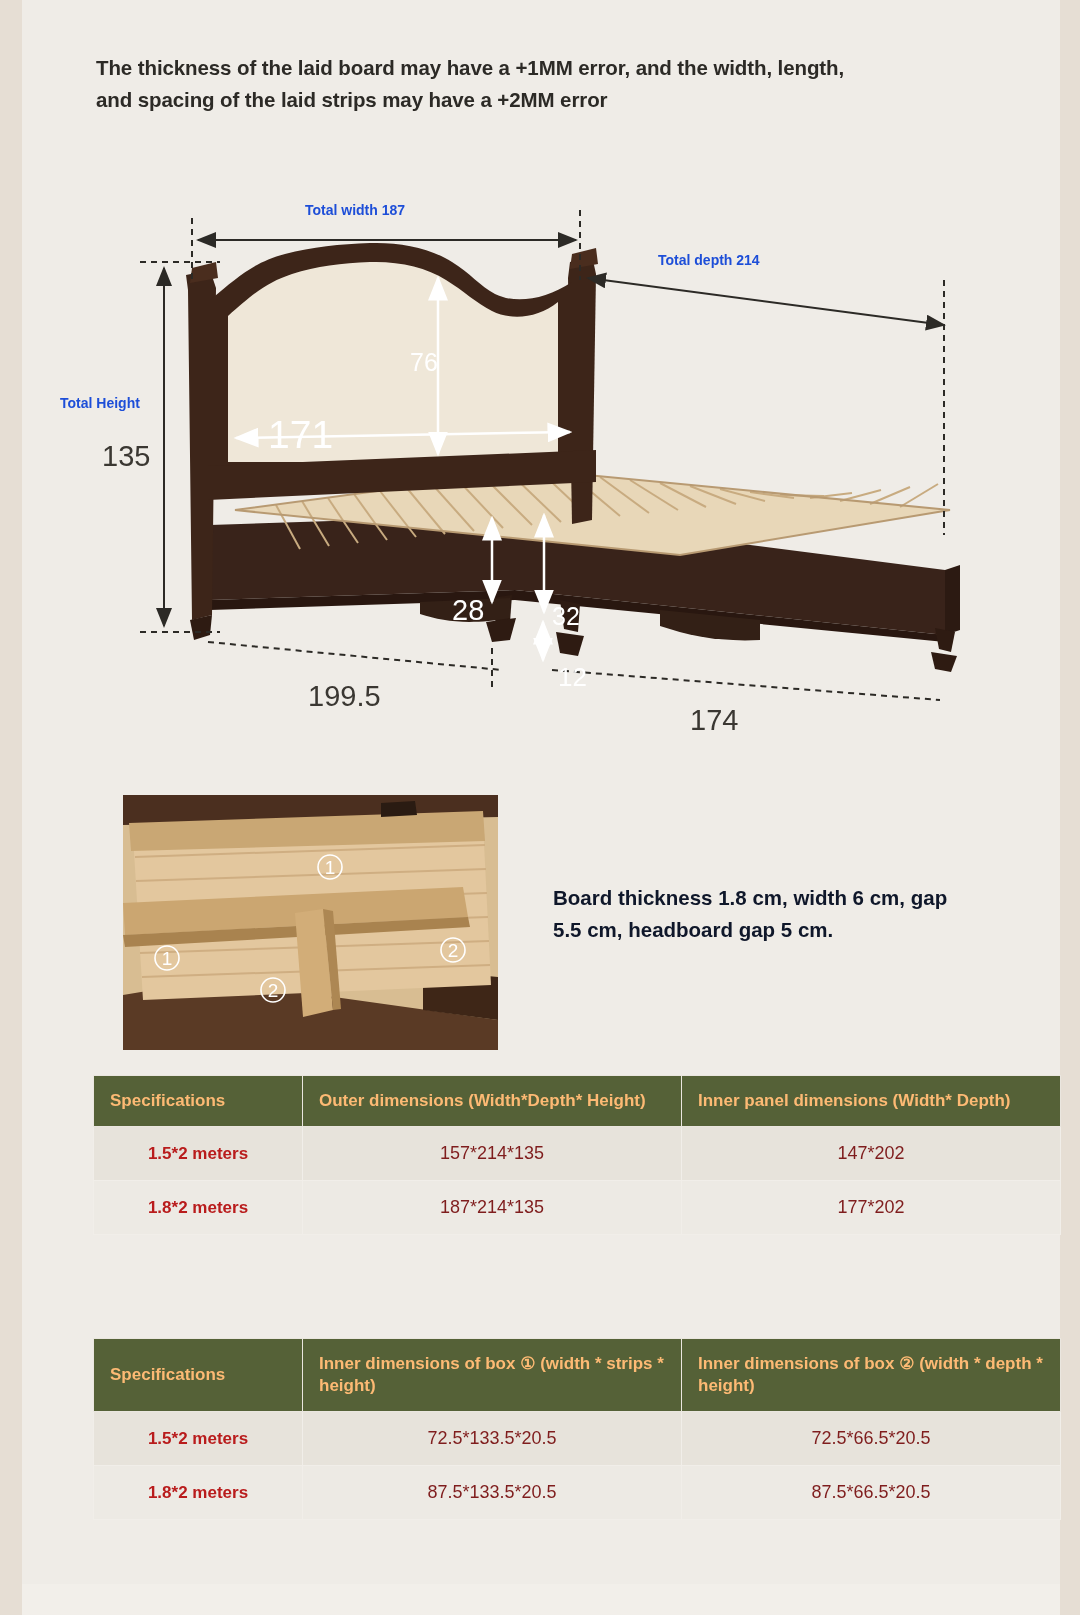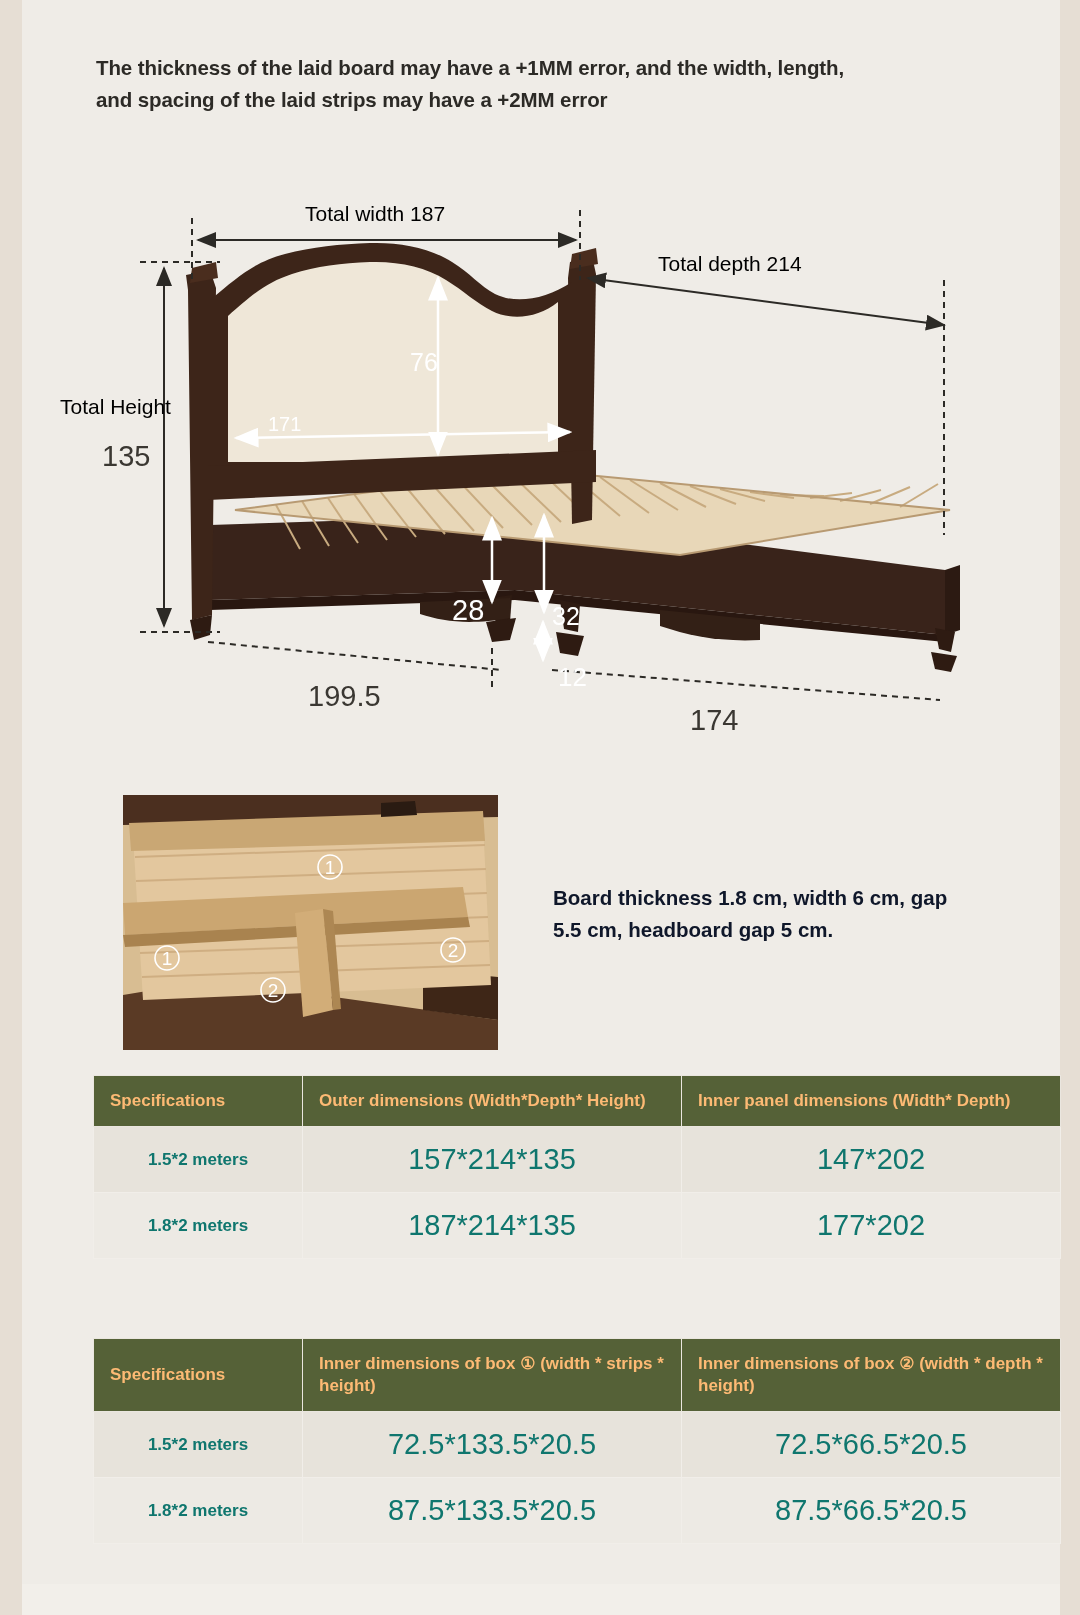--- a/index.html
+++ b/index.html
@@ -49,23 +49,23 @@
     position: absolute;
     left: 40px;
     top: 170px;
     width: 1000px;
     height: 600px;
   }
   .diagram svg { display: block; }
 
   .dim-label {
     position: absolute;
-    font-size: 21px;
-    font-weight: normal;
-    color: #000000;
+    font-size: 14px;
+    font-weight: bold;
+    color: #1d4ed8;
     white-space: nowrap;
   }
   .dim-num {
     position: absolute;
     font-size: 25px;
     color: #3a3732;
     white-space: nowrap;
   }
   .dim-num-white {
     position: absolute;
@@ -117,29 +117,29 @@
   }
   table.spec th.c0 { width: 176px; }
   table.spec th.c1 { width: 346px; }
   table.spec th.c2 { width: 346px; }
   table.spec td {
     background: #e7e3db;
     font-size: 19px;
     padding: 16px 14px;
     border: 1px solid #f1eee9;
     text-align: center;
-    color: #0f766e;
+    color: #b91c1c;
   }
   table.spec td.label {
     font-weight: bold;
     font-size: 17px;
   }
   table.spec td.value {
-    font-size: 29px;
-    color: #0f766e;
+    font-size: 18px;
+    color: #7f1d1d;
     margin-top: 35px;
   }
   table.spec tr.alt td { background: #edeae4; }
 
   #table1 { left: 93px; top: 1075px; }
   #table2 { left: 93px; top: 1338px; }
 </style>
 </head>
 <body>
 
@@ -291,21 +291,21 @@
         <line x1="512" y1="500" x2="900" y2="530" stroke-dasharray="6 5"></line>
       </g>
     </svg>
 
     <div class="dim-label" style="left:265px; top:32px;">Total width 187</div>
     <div class="dim-label" style="left:618px; top:82px;">Total depth 214</div>
     <div class="dim-label" style="left:20px; top:225px;">Total Height</div>
     <div class="dim-num" style="left:62px; top:270px; font-size:29px;">135</div>
 
     <div class="dim-num-white" style="left:370px; top:178px; font-size:25px;">76</div>
-    <div class="dim-num-white" style="left:228px; top:243px; font-size:20px;">171</div>
+    <div class="dim-num-white" style="left:228px; top:243px; font-size:39px;">171</div>
 
     <div class="dim-num-white" style="left:412px; top:424px; font-size:29px;">28</div>
     <div class="dim-num-white" style="left:512px; top:432px; font-size:25px;">32</div>
     <div class="dim-num-white" style="left:518px; top:492px; font-size:26px;">12</div>
 
     <div class="dim-num" style="left:268px; top:510px; font-size:29px;">199.5</div>
     <div class="dim-num" style="left:650px; top:534px; font-size:29px;">174</div>
   </div>
 
   <div class="photo">

